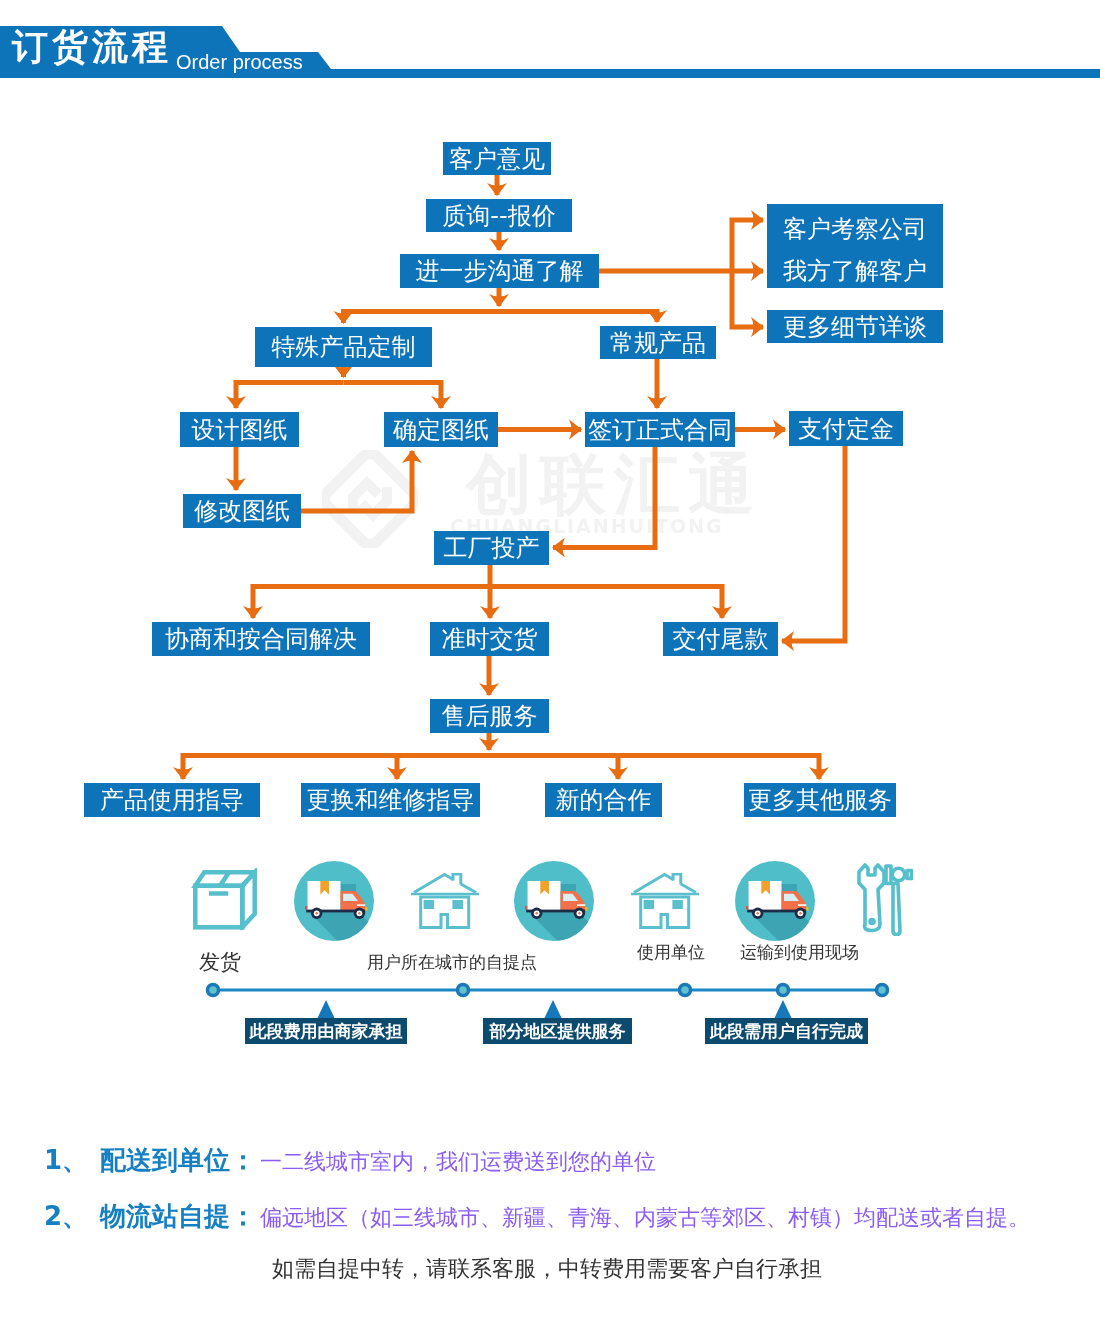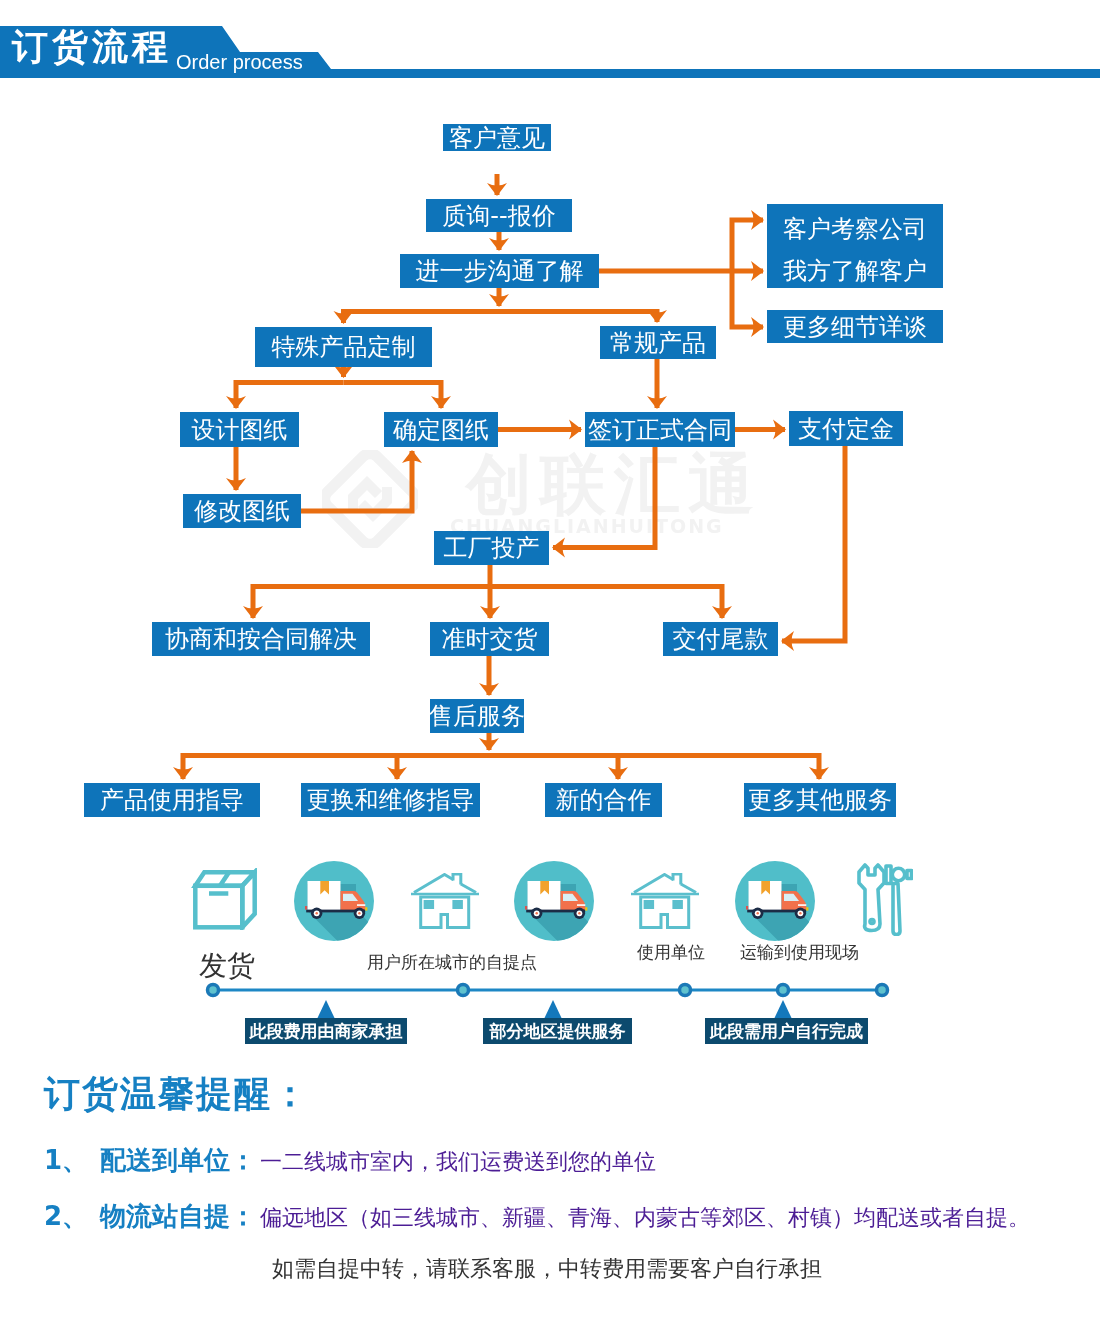--- a/index.html
+++ b/index.html
@@ -27,21 +27,21 @@
   
   .ico-label{position:absolute;color:#333333;white-space:nowrap;line-height:1;text-align:center;}
   .tl-note{position:absolute;height:26px;background:#0c4a6e;color:#ffffff;font-size:17px;font-weight:bold;
     display:flex;align-items:center;justify-content:center;white-space:nowrap;}
 
   
   .rem-title{position:absolute;left:44px;top:1076px;font-size:36px;font-weight:bold;color:#1680C3;letter-spacing:2px;line-height:1;white-space:nowrap;}
   .rem-row{position:absolute;left:44px;white-space:nowrap;line-height:1;}
   .rem-num{font-size:26px;color:#1680C3;font-weight:bold;margin-right:12px;}
   .rem-label{font-size:26px;color:#1680C3;font-weight:bold;}
-  .rem-text{font-size:22px;color:#4c1d95;margin-left:4px;margin-top:11px;}
+  .rem-text{font-size:22px;color:#8b5cf6;margin-left:4px;margin-top:11px;}
   .rem-note{position:absolute;left:272px;top:1258px;font-size:22px;color:#333333;white-space:nowrap;line-height:1;}
 </style>
 </head>
 <body>
 
 <div id="canvas">
 
   <div class="banner"></div>
   <div class="banner-title">订货流程</div>
   <div class="banner-sub">Order process</div>
@@ -104,38 +104,38 @@
         <circle cx="882" cy="990" r="5.5"></circle>
       </g>
       <g fill="#1478BB">
         <path d="M326,1000 L335,1019 L317,1019 Z"></path>
         <path d="M553,1000 L562,1019 L544,1019 Z"></path>
         <path d="M783,1000 L792,1019 L774,1019 Z"></path>
       </g>
     </g>
   </svg>
 
-  <div class="node" style="left:443px;top:124px;width:108px;height:27px">客户意见</div>
+  <div class="node" style="left:443px;top:142px;width:108px;height:33px">客户意见</div>
   <div class="node" style="left:426px;top:199px;width:146px;height:33px">质询--报价</div>
   <div class="node" style="left:400px;top:254px;width:199px;height:34px">进一步沟通了解</div>
   <div class="node" style="left:767px;top:204px;width:176px;height:50px">客户考察公司</div>
   <div class="node" style="left:767px;top:254px;width:176px;height:34px">我方了解客户</div>
   <div class="node" style="left:767px;top:310px;width:176px;height:33px">更多细节详谈</div>
   <div class="node" style="left:255px;top:327px;width:177px;height:40px">特殊产品定制</div>
   <div class="node" style="left:600px;top:326px;width:116px;height:33px">常规产品</div>
   <div class="node" style="left:180px;top:412px;width:119px;height:35px">设计图纸</div>
   <div class="node" style="left:384px;top:412px;width:114px;height:35px">确定图纸</div>
   <div class="node" style="left:585px;top:412px;width:150px;height:35px">签订正式合同</div>
   <div class="node" style="left:789px;top:411px;width:114px;height:35px">支付定金</div>
   <div class="node" style="left:183px;top:494px;width:118px;height:34px">修改图纸</div>
   <div class="node" style="left:434px;top:531px;width:115px;height:34px">工厂投产</div>
   <div class="node" style="left:152px;top:622px;width:218px;height:34px">协商和按合同解决</div>
   <div class="node" style="left:430px;top:622px;width:119px;height:34px">准时交货</div>
   <div class="node" style="left:663px;top:622px;width:115px;height:34px">交付尾款</div>
-  <div class="node" style="left:430px;top:699px;width:94px;height:34px">售后服务</div>
+  <div class="node" style="left:430px;top:699px;width:119px;height:34px">售后服务</div>
   <div class="node" style="left:84px;top:783px;width:176px;height:34px">产品使用指导</div>
   <div class="node" style="left:301px;top:783px;width:179px;height:34px">更换和维修指导</div>
   <div class="node" style="left:545px;top:783px;width:117px;height:34px">新的合作</div>
   <div class="node" style="left:744px;top:783px;width:152px;height:34px">更多其他服务</div>
 
   <svg width="0" height="0" style="position:absolute" aria-hidden="true">
     <defs>
       <symbol id="sym-box" viewBox="0 0 66 62">
         <g fill="none" stroke="#56BFCC" stroke-width="4.5">
           <rect x="4.3" y="17.8" width="47" height="41.5"></rect>
@@ -207,27 +207,26 @@
   <svg style="position:absolute;left:631px;top:873px" width="68" height="57">
       <use href="#sym-house"></use>
     </svg>
   <svg style="position:absolute;left:735px;top:861px" width="80" height="80">
       <use href="#sym-truck"></use>
     </svg>
   <svg style="position:absolute;left:857px;top:862px" width="56" height="74">
       <use href="#sym-tools"></use>
     </svg>
 
-  <div class="ico-label" style="left:199px;top:952px;font-size:28px">发货</div>
+  <div class="ico-label" style="left:199px;top:952px;font-size:21px">发货</div>
   <div class="ico-label" style="left:367px;top:954px;font-size:17px">用户所在城市的自提点</div>
   <div class="ico-label" style="left:637px;top:944px;font-size:17px">使用单位</div>
   <div class="ico-label" style="left:740px;top:944px;font-size:17px">运输到使用现场</div>
 
   <div class="tl-note" style="left:245px;top:1018px;width:162px">此段费用由商家承担</div>
   <div class="tl-note" style="left:483px;top:1018px;width:149px">部分地区提供服务</div>
   <div class="tl-note" style="left:705px;top:1018px;width:163px">此段需用户自行完成</div>
 
-  <div class="rem-title">订货温馨提醒：</div>
   <div class="rem-row" style="top:1147px"><span class="rem-num">1、</span><span class="rem-label">配送到单位：</span><span class="rem-text">一二线城市室内，我们运费送到您的单位</span></div>
   <div class="rem-row" style="top:1203px"><span class="rem-num">2、</span><span class="rem-label">物流站自提：</span><span class="rem-text">偏远地区（如三线城市、新疆、青海、内蒙古等郊区、村镇）均配送或者自提。</span></div>
   <div class="rem-note">如需自提中转，请联系客服，中转费用需要客户自行承担</div>
 
 </div>
 
 </body></html>

